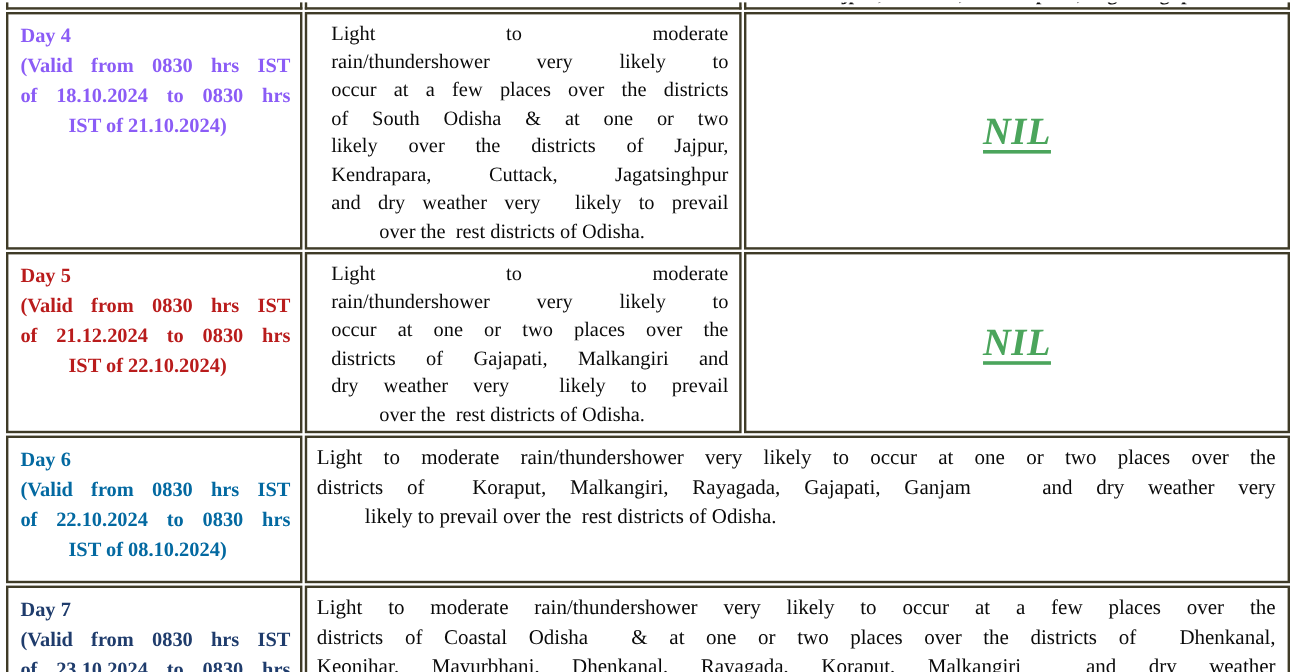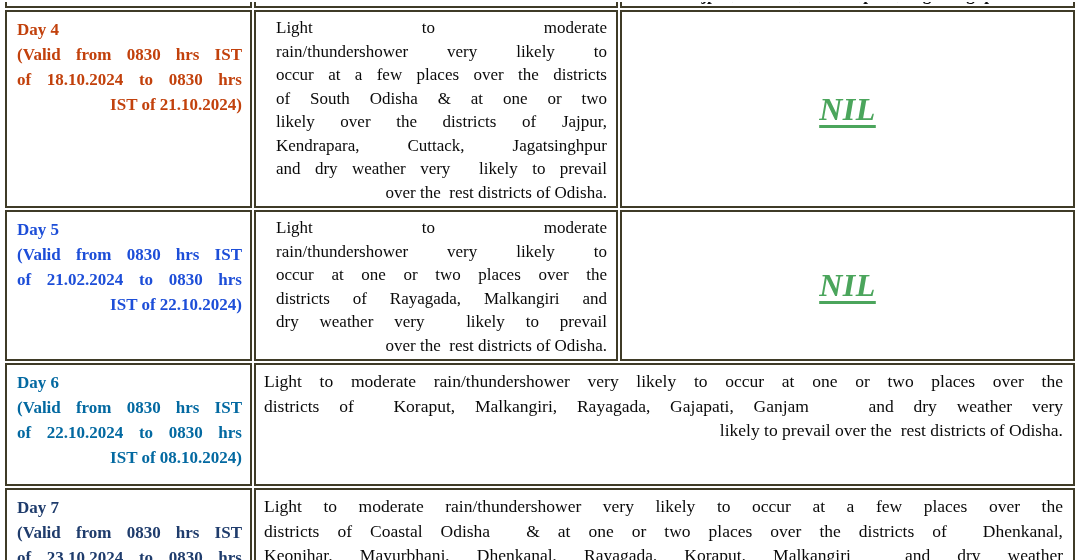--- a/index.html
+++ b/index.html
@@ -32,21 +32,21 @@
   
   .daycell{padding:5px 8px 2px 10px;}
   .daylabel,.vlines{
     font-weight:bold;font-size:17px;line-height:25px;
   }
   
   .fcell{padding:4px 9px 2px 20px;font-size:17px;line-height:23.5px;}
   
   .mcell{padding:4px 10px 2px 8px;font-size:17.5px;line-height:24.5px;}
   .jl{text-align:justify;text-align-last:justify;white-space:pre-wrap;}
-  .ll{text-align:right;white-space:pre-wrap;margin-left:40px;}
+  .ll{text-align:left;white-space:pre-wrap;margin-left:40px;}
   .b{font-weight:normal;}
   
   .wcell{vertical-align:middle;text-align:center;}
   .nil{
     display:inline-block;
     font-weight:bold;font-size:32px;letter-spacing:0.5px;
     text-decoration:underline;text-decoration-thickness:3px;text-underline-offset:5px;font-style:italic;
   }
 </style>
 </head>
@@ -68,21 +68,21 @@
           <div class="clipbox"></div>
         </td>
     <td>
       <div class="clipbox">
             <div class="frag">Jajpur, Cuttack, Kendrapara, Jagatsinghpur</div>
           </div>
     </td>
   </tr>
 
   <tr>
-    <td class="daycell navy" style="height: 186px; color: #c2410c;">
+    <td class="daycell navy" style="height: 186px; color: #8b5cf6;">
       <div class="daylabel">Day 4</div>
       <div class="vlines">
             <div class="jl">(Valid from 0830 hrs IST</div>
             <div class="jl">of 18.10.2024 to 0830 hrs</div>
             <div class="ll">IST of 21.10.2024)</div>
           </div>
     </td>
     <td class="fcell">
       <div>
             <div class="jl"><span class="b">Light to moderate</span></div>
@@ -94,34 +94,34 @@
             <div class="jl"><span>and </span><span class="b">dry weather</span><span> very  likely to prevail</span></div>
             <div class="ll"><span>over the  </span><span class="b">rest</span><span> districts of </span><span class="b">Odisha.</span></div>
           </div>
     </td>
     <td class="wcell">
       <span class="nil" style="color: rgb(75, 165, 92);">NIL</span>
     </td>
   </tr>
 
   <tr>
-    <td class="daycell navy" style="height: 140px; color: #1d4ed8;">
+    <td class="daycell navy" style="height: 140px; color: #b91c1c;">
       <div class="daylabel">Day 5</div>
       <div class="vlines">
             <div class="jl">(Valid from 0830 hrs IST</div>
-            <div class="jl">of 21.02.2024 to 0830 hrs</div>
+            <div class="jl">of 21.12.2024 to 0830 hrs</div>
             <div class="ll">IST of 22.10.2024)</div>
           </div>
     </td>
     <td class="fcell">
       <div>
             <div class="jl"><span class="b">Light to moderate</span></div>
             <div class="jl"><span class="b">rain/thundershower very likely</span><span> to</span></div>
             <div class="jl"><span>occur </span><span class="b">at one or two places</span><span> over the</span></div>
-            <div class="jl"><span>districts of </span><span class="b">Rayagada, Malkangiri</span><span> and</span></div>
+            <div class="jl"><span>districts of </span><span class="b">Gajapati, Malkangiri</span><span> and</span></div>
             <div class="jl"><span class="b">dry weather</span><span> very  likely to prevail</span></div>
             <div class="ll"><span>over the  </span><span class="b">rest</span><span> districts of </span><span class="b">Odisha.</span></div>
           </div>
     </td>
     <td class="wcell">
       <span class="nil" style="color: rgb(75, 165, 92);">NIL</span>
     </td>
   </tr>
 
   <tr>

